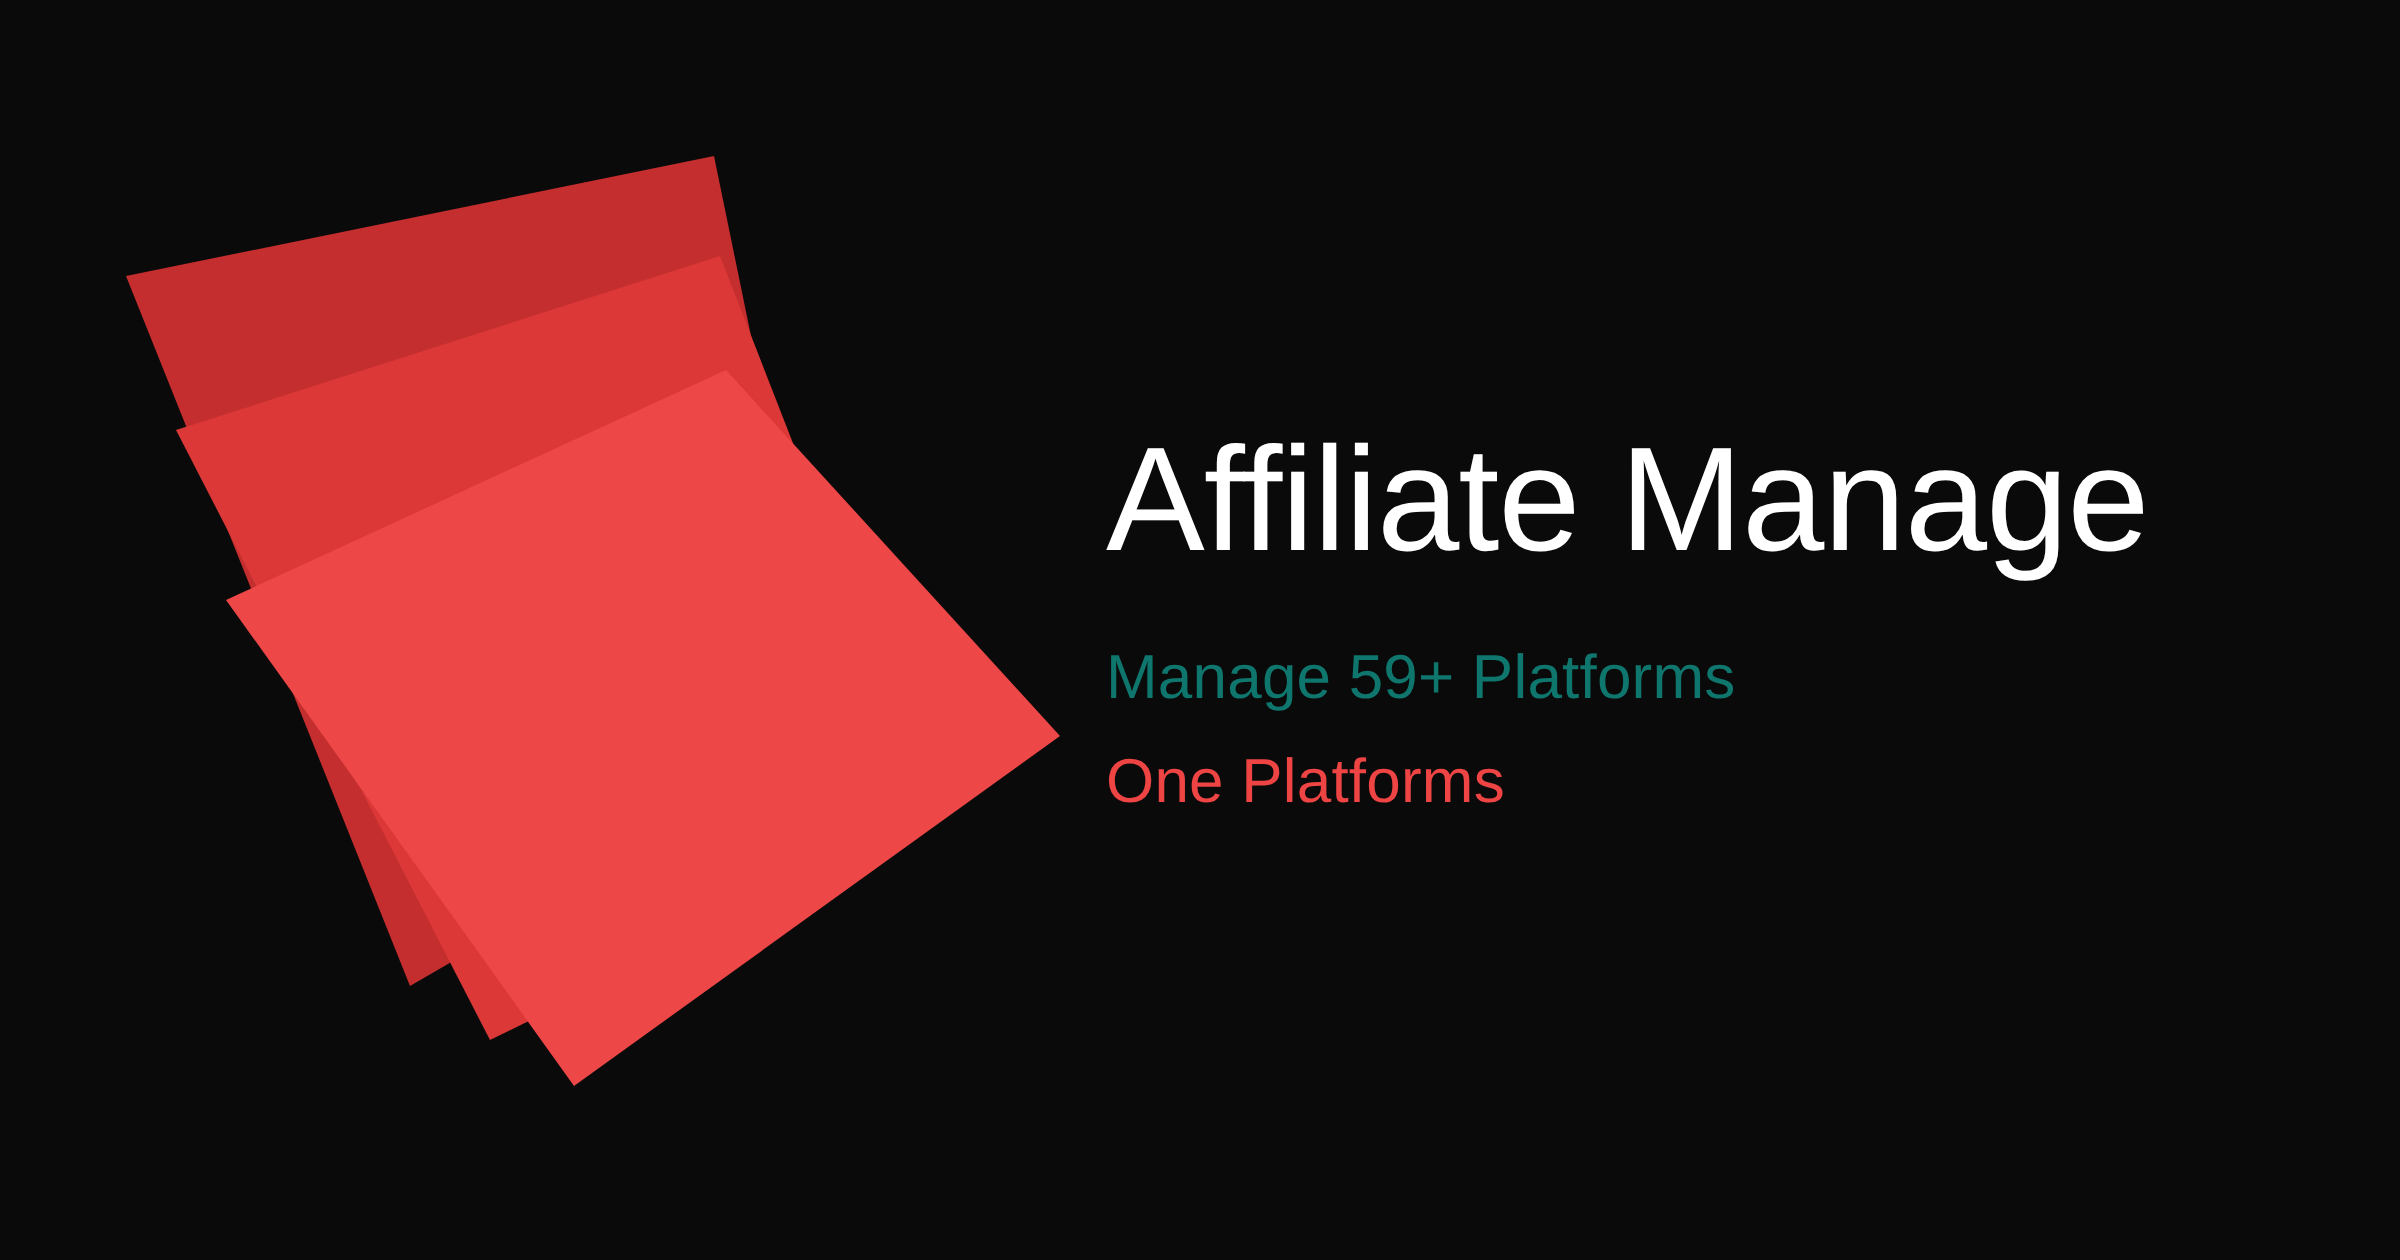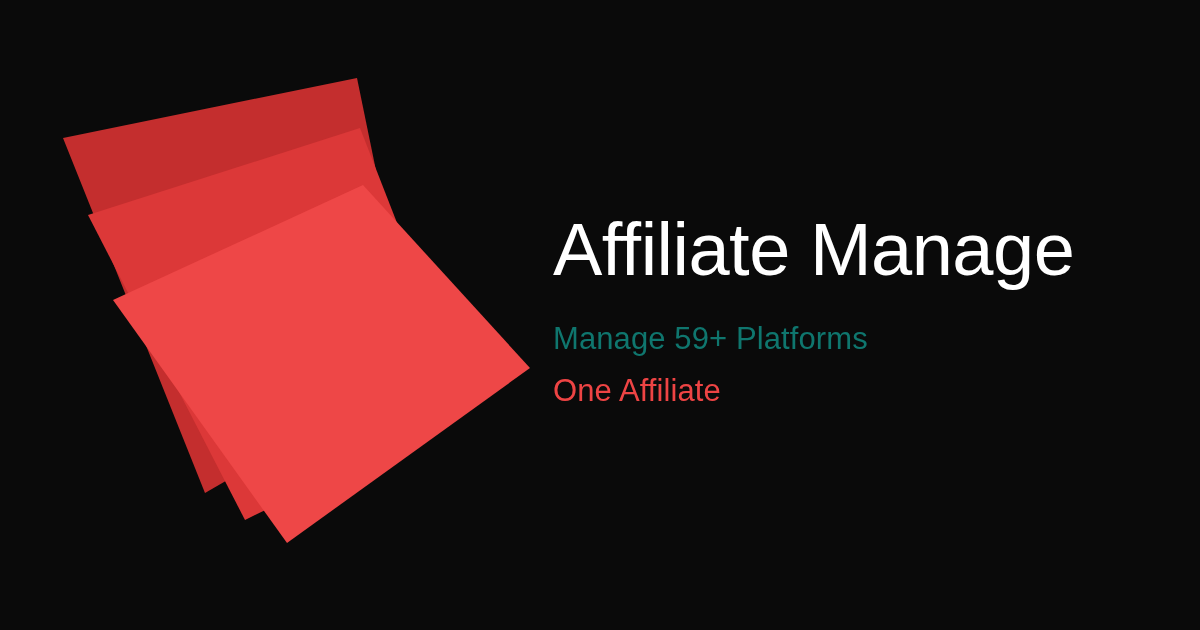--- a/index.html
+++ b/index.html
@@ -79,16 +79,16 @@
       <polygon fill="#dc3838" points="88,215 360,128 470,410 245,520"></polygon>
       <polygon fill="#ee4747" points="113,300 363,185 530,368 287,543"></polygon>
     </svg>
   </div>
 
   <div class="copy">
     <h1 class="title" style="color: rgb(255, 255, 255);">Affiliate Manage</h1>
 
     <div class="subtitle" style="color: #0f766e;">Manage 59+ Platforms</div>
 
-    <div class="subtitle" style="color: rgb(238, 68, 68);">One Affiliate</div>
+    <div class="subtitle" style="color: rgb(238, 68, 68);">One Platforms</div>
   </div>
 
 </div>
 
 </body></html>

